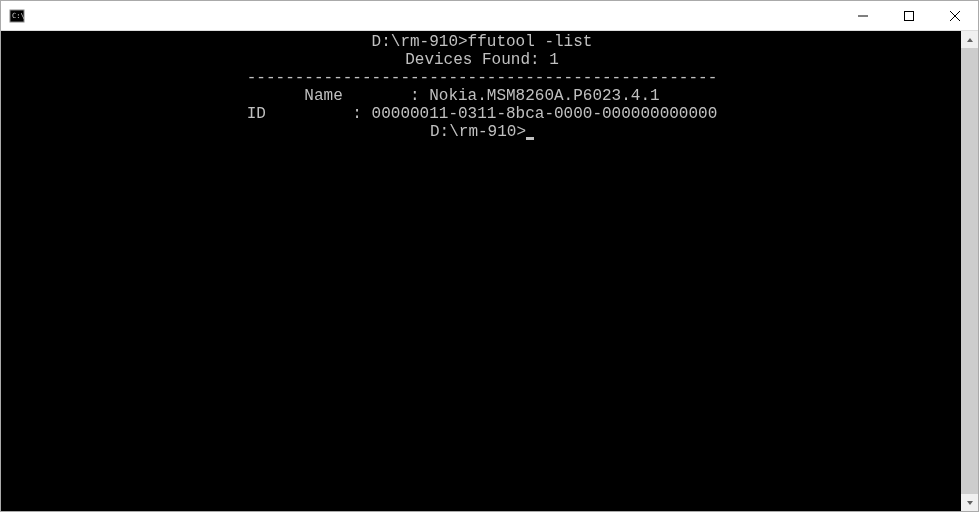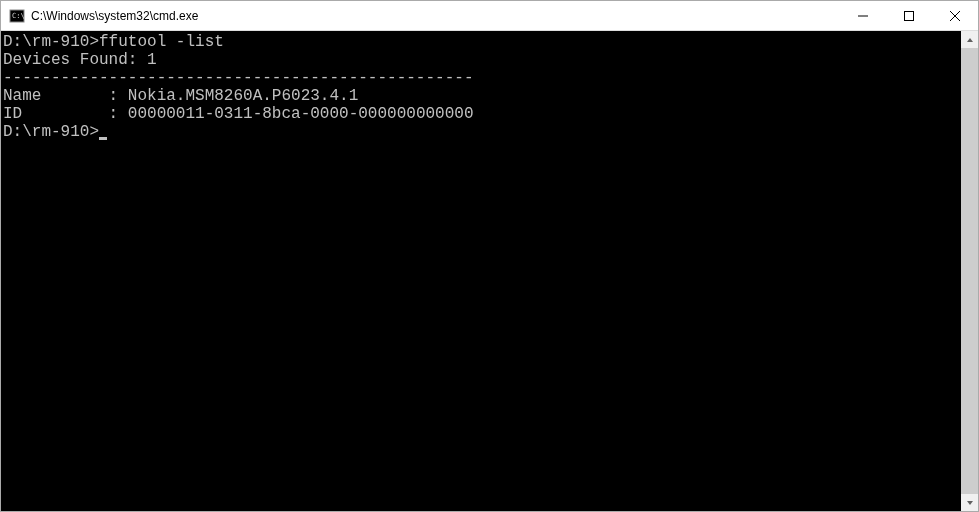--- a/index.html
+++ b/index.html
@@ -80,20 +80,21 @@
       flex: 1;
       background: #000;
       color: #c0c0c0;
       font-family: "NSimSun", "SimSun", "Consolas", "Courier New", monospace;
       font-size: 16px;
       line-height: 18px;
       padding: 2px 0 0 2px;
       white-space: pre;
       overflow: hidden;
       letter-spacing: 0;
+      text-align: center;
     }
     .scrollbar {
       width: 17px;
       background: #f0f0f0;
       display: flex;
       flex-direction: column;
       justify-content: space-between;
     }
     .scroll-arrow {
       height: 17px;
@@ -137,21 +138,20 @@
 
 <div class="window">
   <div class="titlebar">
     <div class="titlebar-left">
       <div class="titlebar-icon">
         <svg viewBox="0 0 16 16">
           <rect x="1" y="2" width="14" height="12" fill="#000" stroke="#888" stroke-width="1"></rect>
           <text x="3" y="10" fill="#ccc" font-size="7" font-family="monospace">C:\</text>
         </svg>
       </div>
-      <span class="titlebar-title">C:\Windows\system32\cmd.exe</span>
     </div>
     <div class="titlebar-controls">
       <button class="titlebar-btn">
         <svg viewBox="0 0 10 10">
             <line x1="0" y1="5" x2="10" y2="5" stroke="#000" stroke-width="1"></line>
           </svg>
       </button>
       <button class="titlebar-btn">
         <svg viewBox="0 0 10 10">
             <rect x="0.5" y="0.5" width="9" height="9" fill="none" stroke="#000" stroke-width="1"></rect>

